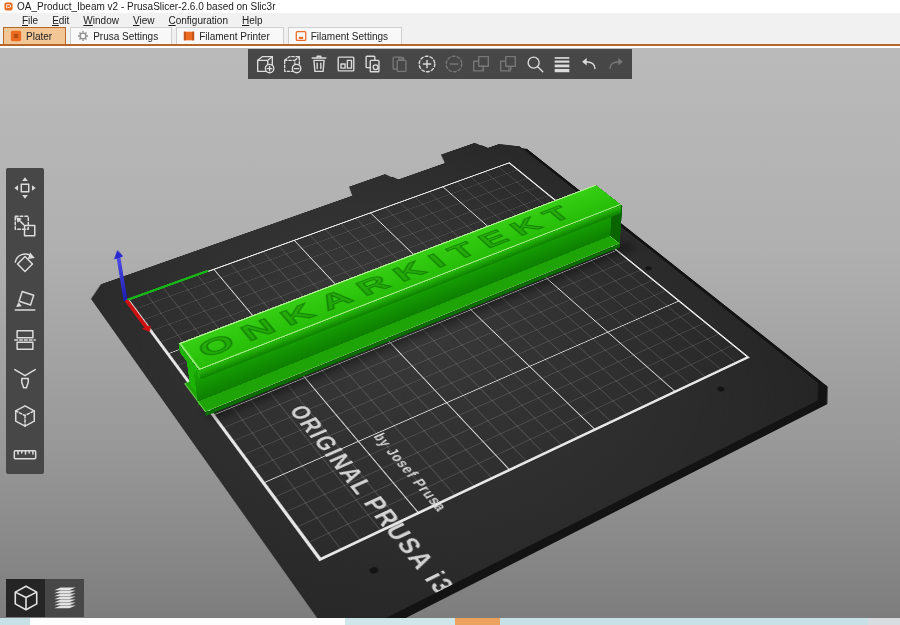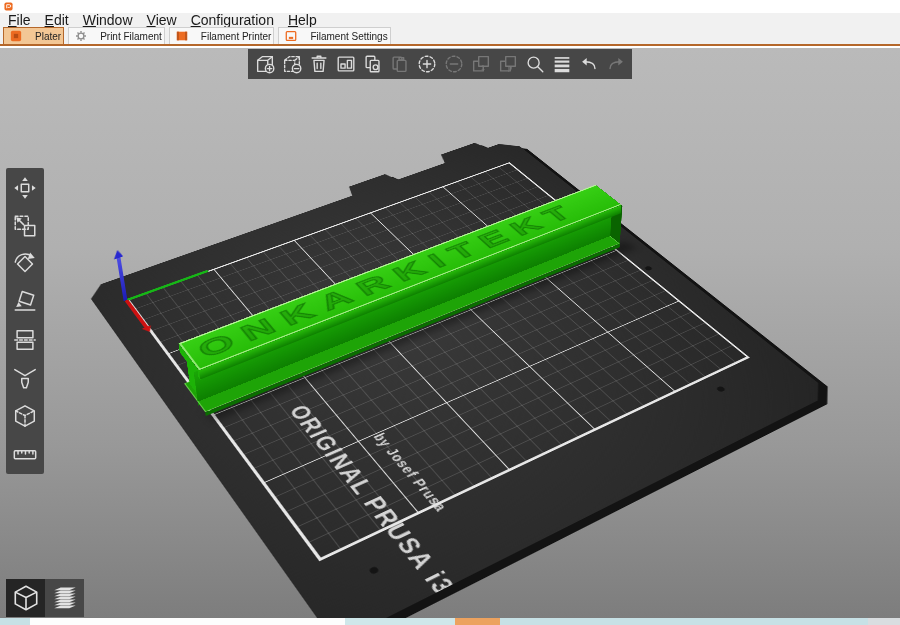--- a/index.html
+++ b/index.html
@@ -7,27 +7,27 @@
   body {
     width:900px; height:625px; overflow:hidden; position:relative;
     font-family:"Liberation Sans", sans-serif; background:#ffffff;
     -webkit-font-smoothing:antialiased;
   }
 
   
   .titlebar { height:13px; background:#ffffff; display:flex; align-items:center; gap:4px;
               padding-left:4px; font-size:10px; color:#1a1a1a; }
   .menubar  { height:14px; background:#f1f1f1; display:flex; align-items:center;
-              font-size:14px; color:#1a1a1a; padding-left:1px; }
+              font-size:10px; color:#1a1a1a; padding-left:15px; }
   .menu-item { padding:0 7px; cursor:default; }
   .menu-item u { text-decoration:underline; }
 
   .tabbar { height:19px; background:#f1f1f1; border-bottom:2px solid #b5672a;
             display:flex; align-items:flex-end; gap:4px; padding-left:3px; font-size:10px; color:#222; }
-  .tab { display:flex; align-items:center; gap:13px; padding:2px 2px 2px 6px;
+  .tab { display:flex; align-items:center; gap:4px; padding:2px 13px 2px 6px;
          background:#f8f8f8; border:1px solid #cfcfcf; border-bottom:none; height:17px; }
   .tab.active { background:#f3c795; border-color:#b5672a; }
   .tab .ticn { display:flex; }
 
   
   .viewport { position:absolute; top:48px; left:0; width:900px; height:570px; overflow:hidden;
     background:linear-gradient(#bababa 0%, #b0b0b0 35%, #989898 70%, #7d7d7d 100%); }
 
   .scene { position:absolute; inset:0; perspective:1500px; perspective-origin:52% 24%; }
   .bed-wrap { position:absolute; left:172px; top:2px; width:540px; height:580px;
@@ -123,20 +123,21 @@
 </head>
 <body>
 
 <div class="titlebar">
   <span style="display:flex;">
     <svg width="9" height="9" viewBox="0 0 10 10">
         <rect x="0.5" y="0.5" width="9" height="9" rx="2" fill="#ED6B21"></rect>
         <path d="M3 7V3h3a1.5 1.5 0 0 1 0 3H4" stroke="#fff" stroke-width="1" fill="none"></path>
       </svg>
   </span>
+  <span>OA_Product_Ibeam v2 - PrusaSlicer-2.6.0 based on Slic3r</span>
 </div>
 
 <div class="menubar">
   <span class="menu-item"><span><u>F</u>ile</span></span>
   <span class="menu-item"><span><u>E</u>dit</span></span>
   <span class="menu-item"><span><u>W</u>indow</span></span>
   <span class="menu-item"><span><u>V</u>iew</span></span>
   <span class="menu-item"><span><u>C</u>onfiguration</span></span>
   <span class="menu-item"><span><u>H</u>elp</span></span>
 </div>
@@ -153,21 +154,21 @@
   </div>
   <div class="tab">
     <span class="ticn">
       <svg width="12" height="12" viewBox="0 0 14 14">
           <g stroke="#8d8d8d" stroke-width="1.6" fill="none">
             <circle cx="7" cy="7" r="3.4"></circle>
             <path d="M7 1.2v2M7 10.8v2M1.2 7h2M10.8 7h2M2.9 2.9l1.4 1.4M9.7 9.7l1.4 1.4M11.1 2.9L9.7 4.3M4.3 9.7l-1.4 1.4"></path>
           </g>
         </svg>
     </span>
-    <span>Print Filament</span>
+    <span>Prusa Settings</span>
   </div>
   <div class="tab">
     <span class="ticn">
       <svg width="12" height="12" viewBox="0 0 14 14">
           <rect x="1" y="2" width="12" height="10" fill="#ED6B21"></rect>
           <rect x="1" y="2" width="2.5" height="10" fill="#c3561a"></rect>
           <rect x="10.5" y="2" width="2.5" height="10" fill="#c3561a"></rect>
         </svg>
     </span>
     <span>Filament Printer</span>

